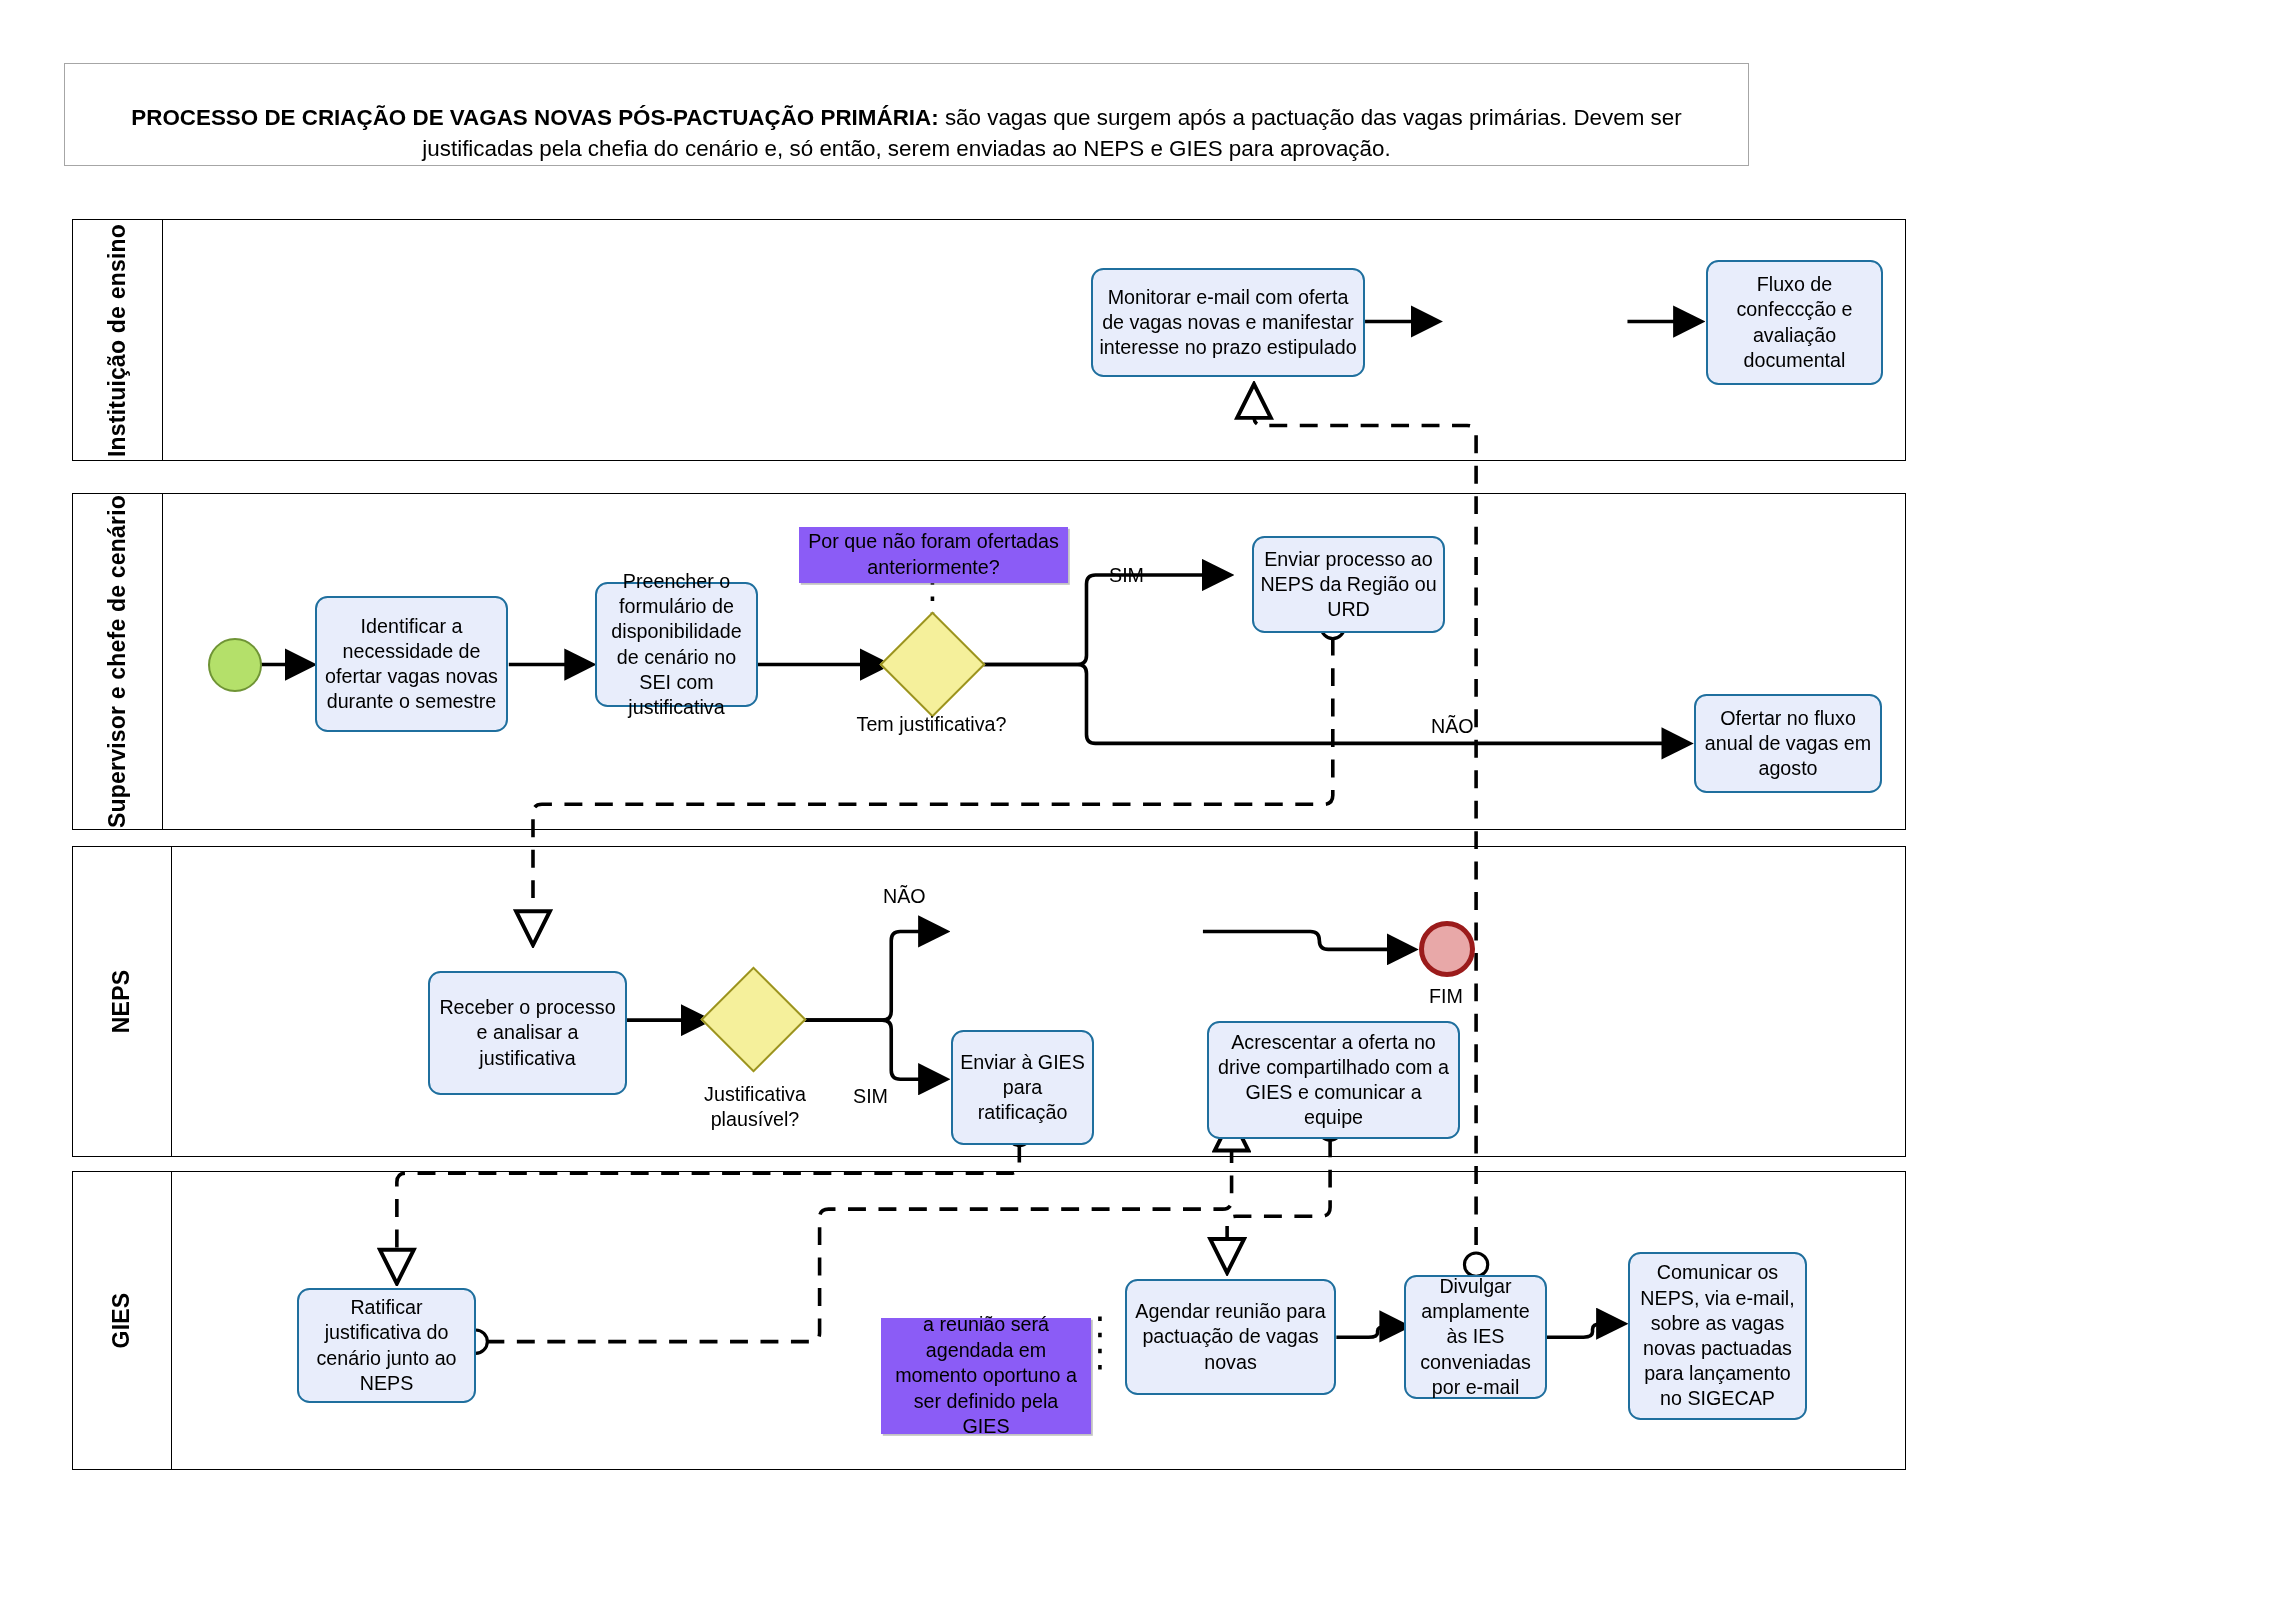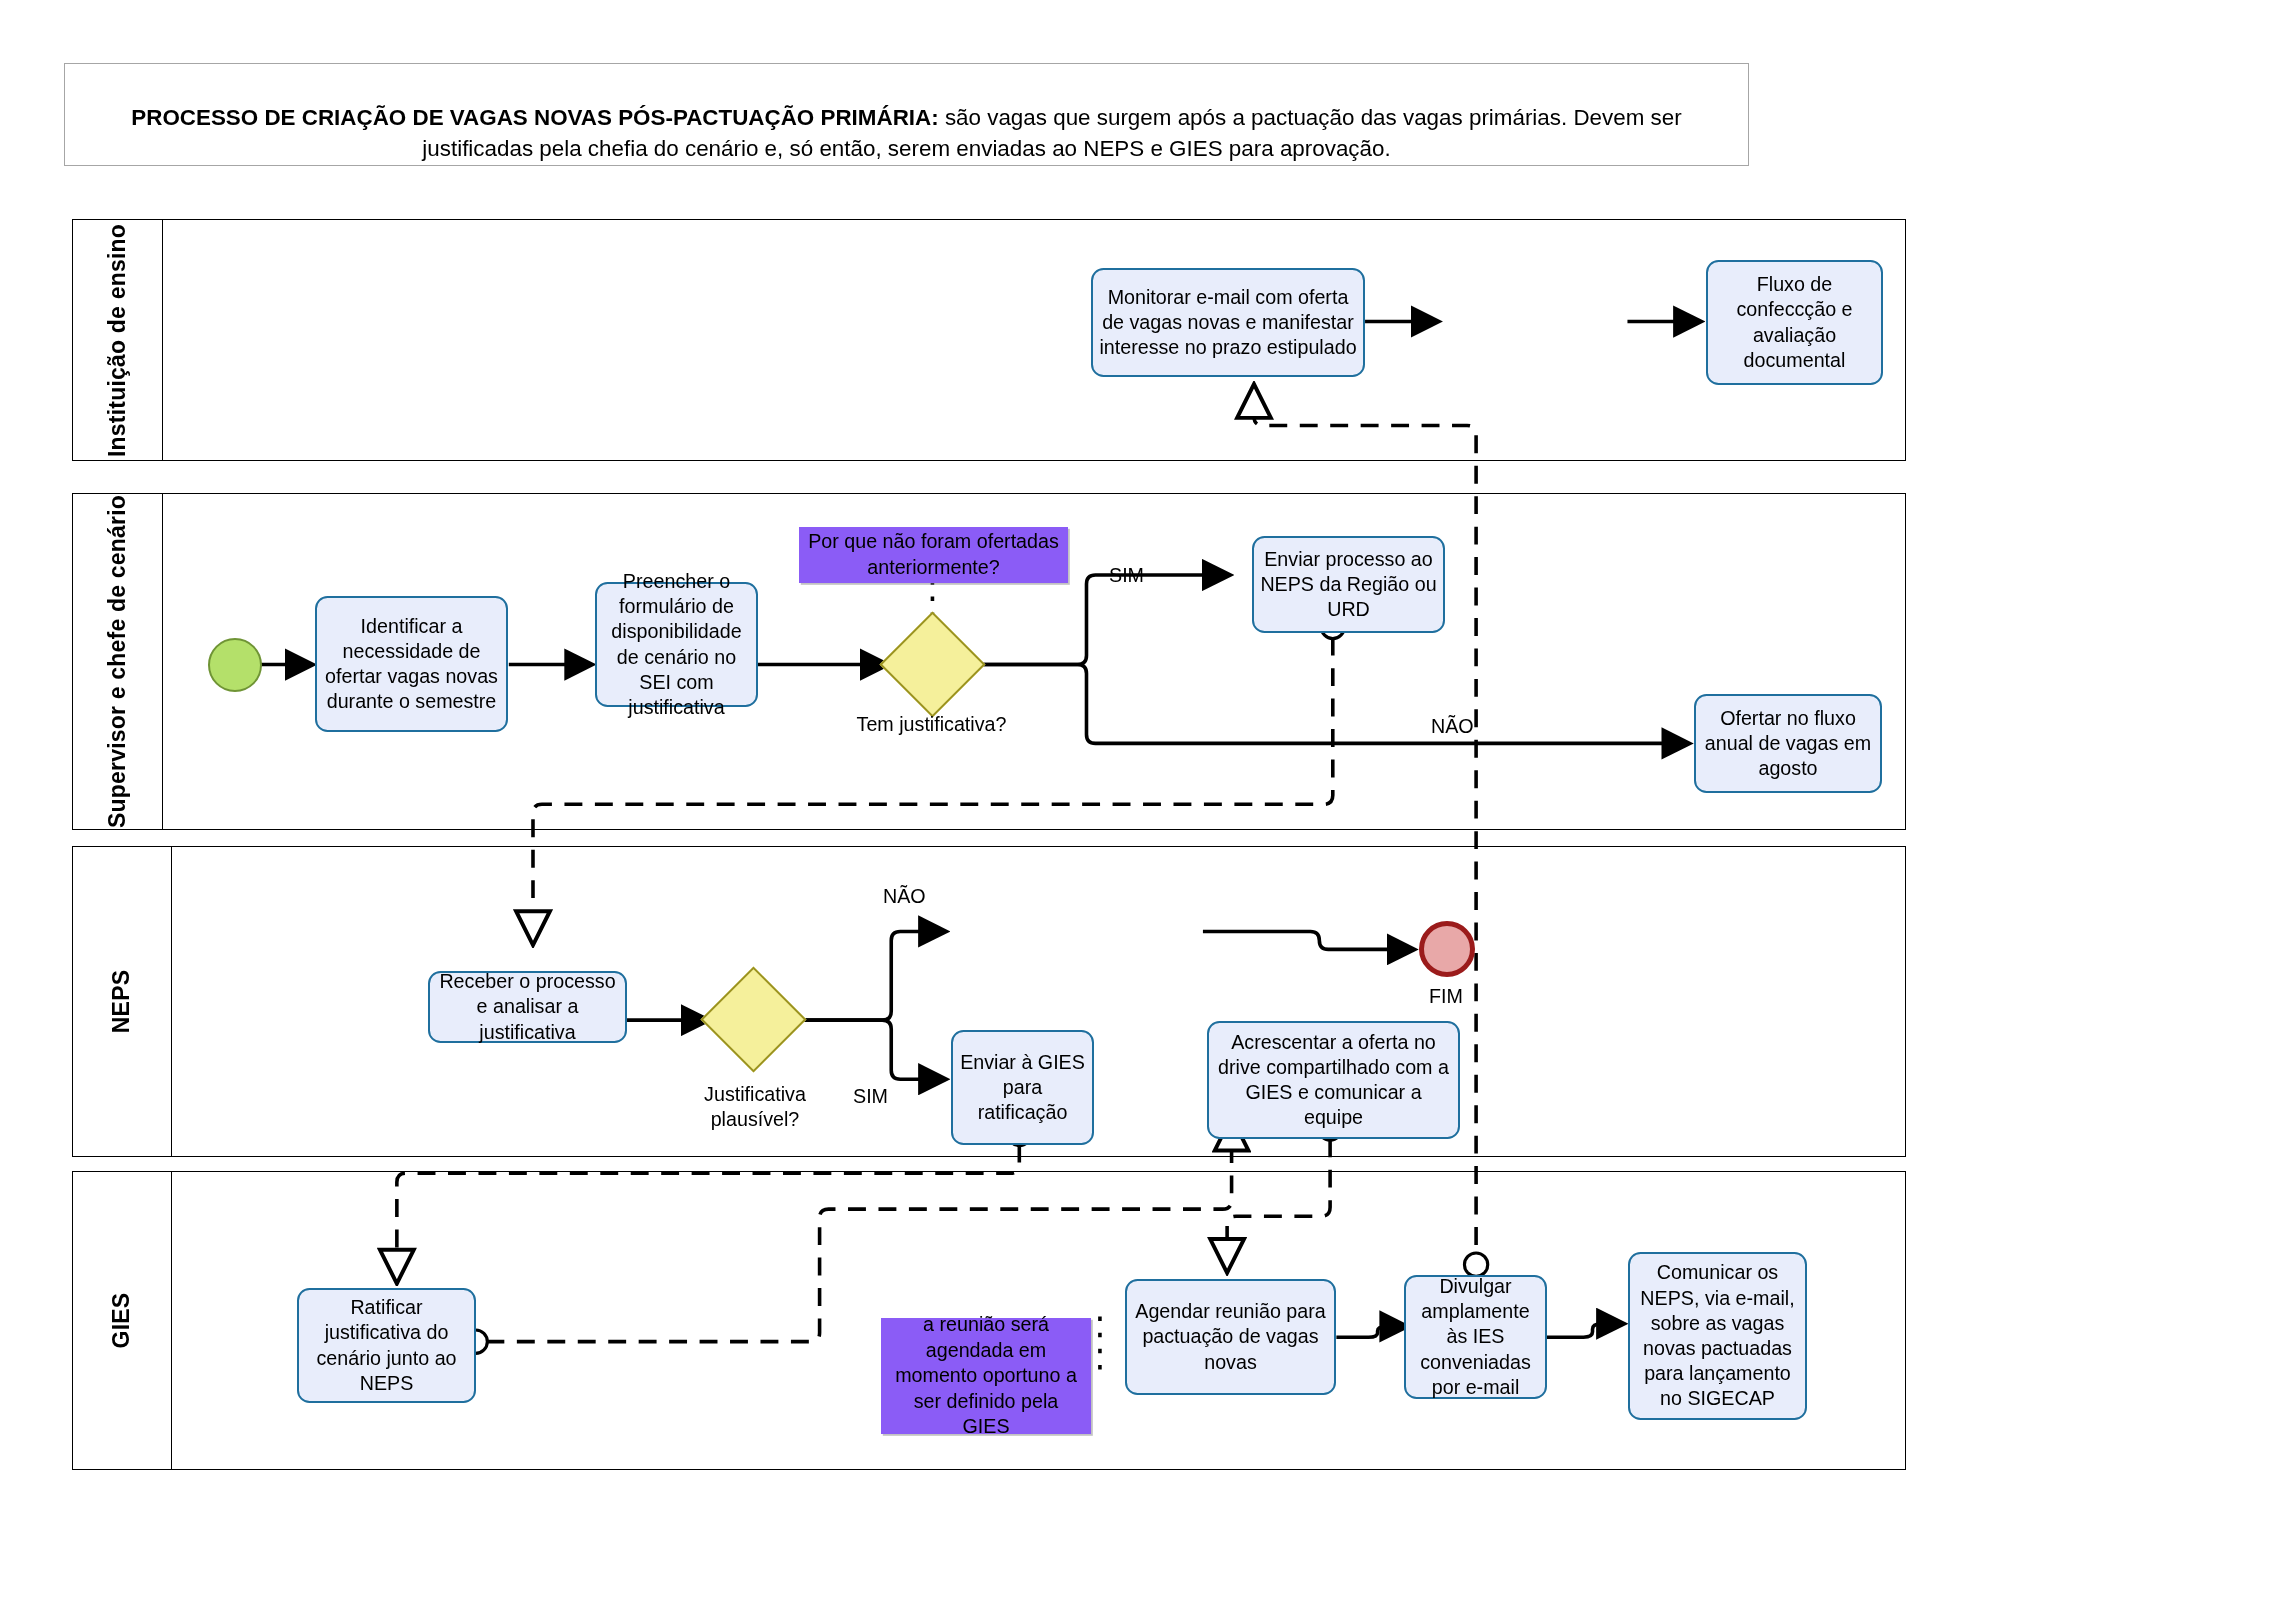--- a/index.html
+++ b/index.html
@@ -278,21 +278,21 @@
   <div class="annotation" style="left:799px; top:527px; width:269px; height:56px;">Por que não foram ofertadas anteriormente?</div>
 
   <div class="task" style="left:1236px; top:536px; width:193px; height:97px;margin-left:16px;">Enviar processo ao NEPS da Região ou URD</div>
 
   <div class="task" style="left:1694px; top:694px; width:188px; height:99px;">Ofertar no fluxo anual de vagas em agosto</div>
 
   <div class="flow-label" style="left:1109px; top:564px;">SIM</div>
 
   <div class="flow-label" style="left:1431px; top:715px;">NÃO</div>
 
-  <div class="task" style="left:428px; top:971px; width:199px; height:72px;">Receber o processo e analisar a justificativa</div>
+  <div class="task" style="left:428px; top:971px; width:199px; height:124px;">Receber o processo e analisar a justificativa</div>
 
   <div class="gateway" style="left:716px; top:982px; width:75px; height:75px;">
     <div class="diamond"></div>
   </div>
   <div class="gw-label" style="left:690px; top:1082px; width:130px; white-space:normal;">Justificativa plausível?</div>
 
 
   <div class="task" style="left:951px; top:1030px; width:143px; height:115px;">Enviar à GIES para ratificação</div>
 
   <div class="task" style="left:1207px; top:1021px; width:253px; height:118px;">Acrescentar a oferta no drive compartilhado com a GIES e comunicar a equipe</div>

